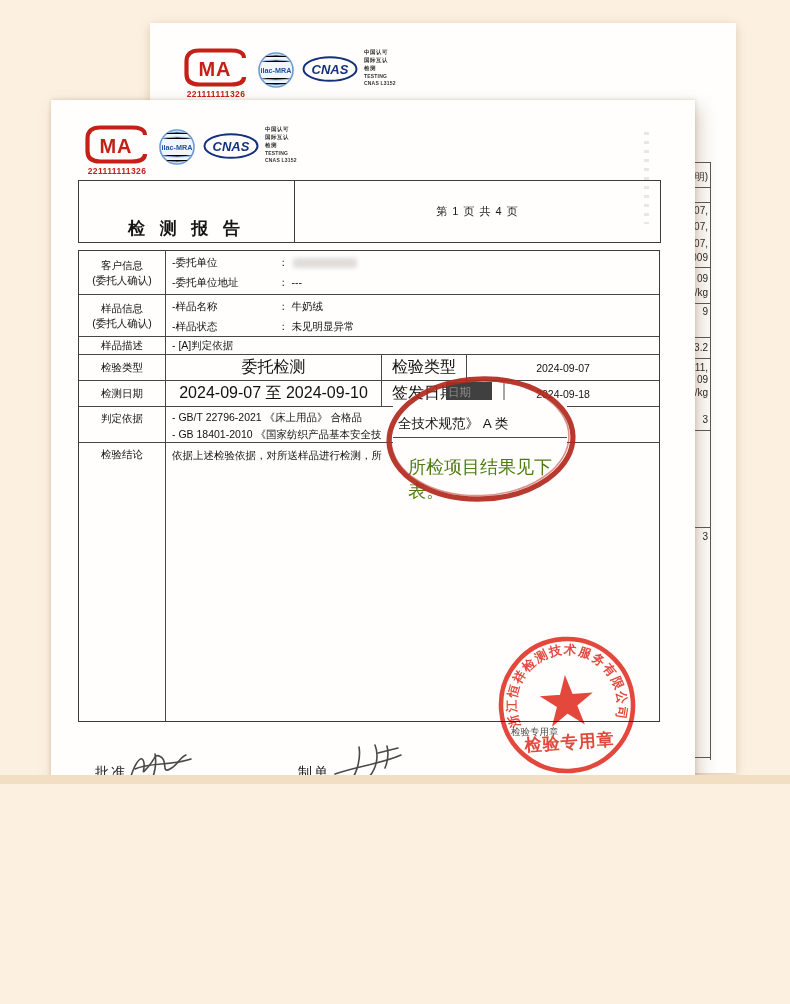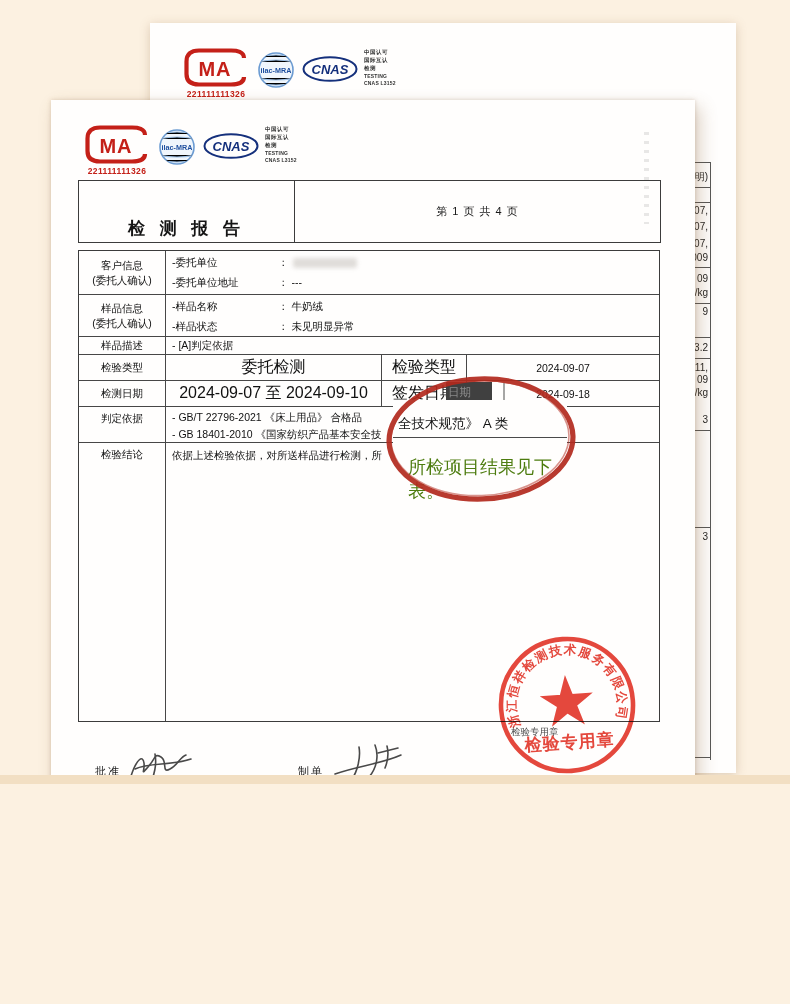--- a/index.html
+++ b/index.html
@@ -58,21 +58,21 @@
   .ghost-line { position:absolute; left:452px; top:283px; width:1.5px; height:19px; background:#777; opacity:.65; }
   .mag-patch { position:absolute; left:342px; top:300px; width:174px; height:100px; background:#fffefd; }
   .mag-line1 { position:absolute; left:5px; top:15px; font-size:13.5px; color:#141414; white-space:pre; }
   .mag-divider { position:absolute; left:0; top:37px; width:174px; height:1.2px; background:#4a4a4a; }
   .mag-line2 { position:absolute; left:15px; top:55px; font-size:18px; color:#4d7c0f; }
   .oval-svg { position:absolute; left:330px; top:272px; transform:rotate(-2deg); opacity:.92; }
 
   
   .printed-caption { position:absolute; left:460px; top:626px; font-size:9.5px; color:#4d4d4d; }
   .stamp-svg { position:absolute; left:435px; top:524px; mix-blend-mode:multiply; opacity:.93; transform:rotate(-4deg); }
-  .sig-label { position:absolute; font-size:11px; color:#1c1c1c; letter-spacing:2px; }
+  .sig-label { position:absolute; font-size:14px; color:#1c1c1c; letter-spacing:2px; }
   .sig-svg { position:absolute; opacity:.85; }
 
   
   .frag { position:absolute; right:28px; font-size:10px; color:#222; white-space:nowrap; }
   .frag-line { position:absolute; left:500px; width:60px; height:1.2px; background:#565656; }
   .frag-vline { position:absolute; left:560px; top:139px; width:1.3px; height:598px; background:#565656; }
   .artifact { position:absolute; left:593px; top:32px; width:5px; height:92px; opacity:.22; filter:blur(.6px);
               background:repeating-linear-gradient(#9a9a9a 0 3px, transparent 3px 9px); }
 </style>
 </head>

